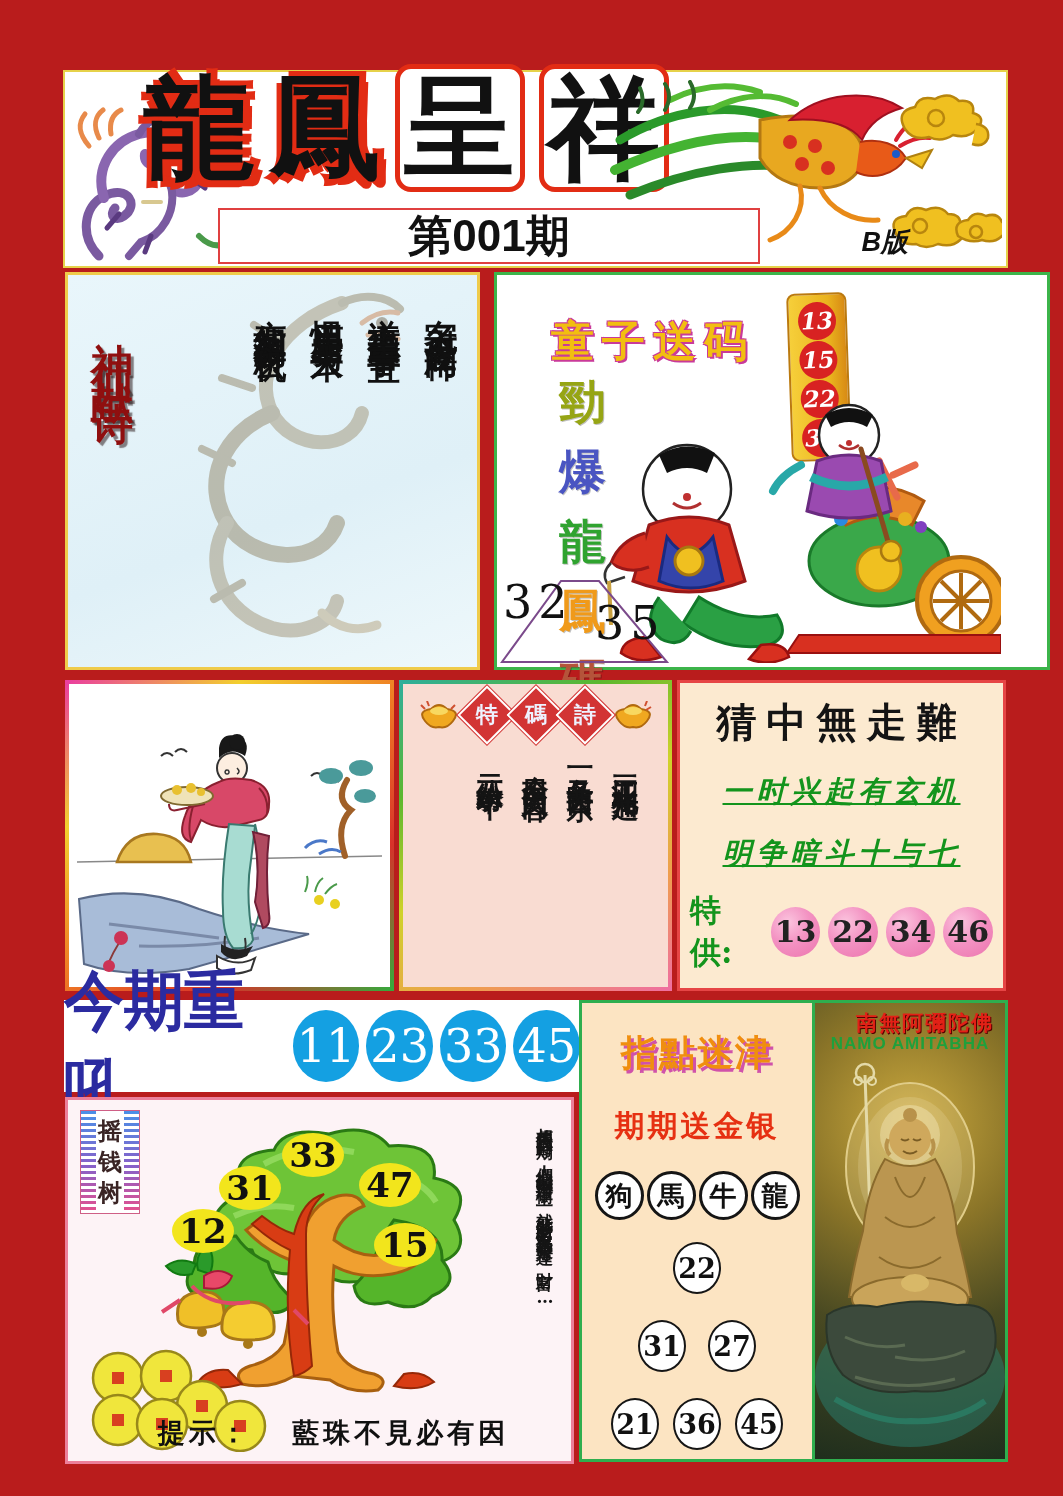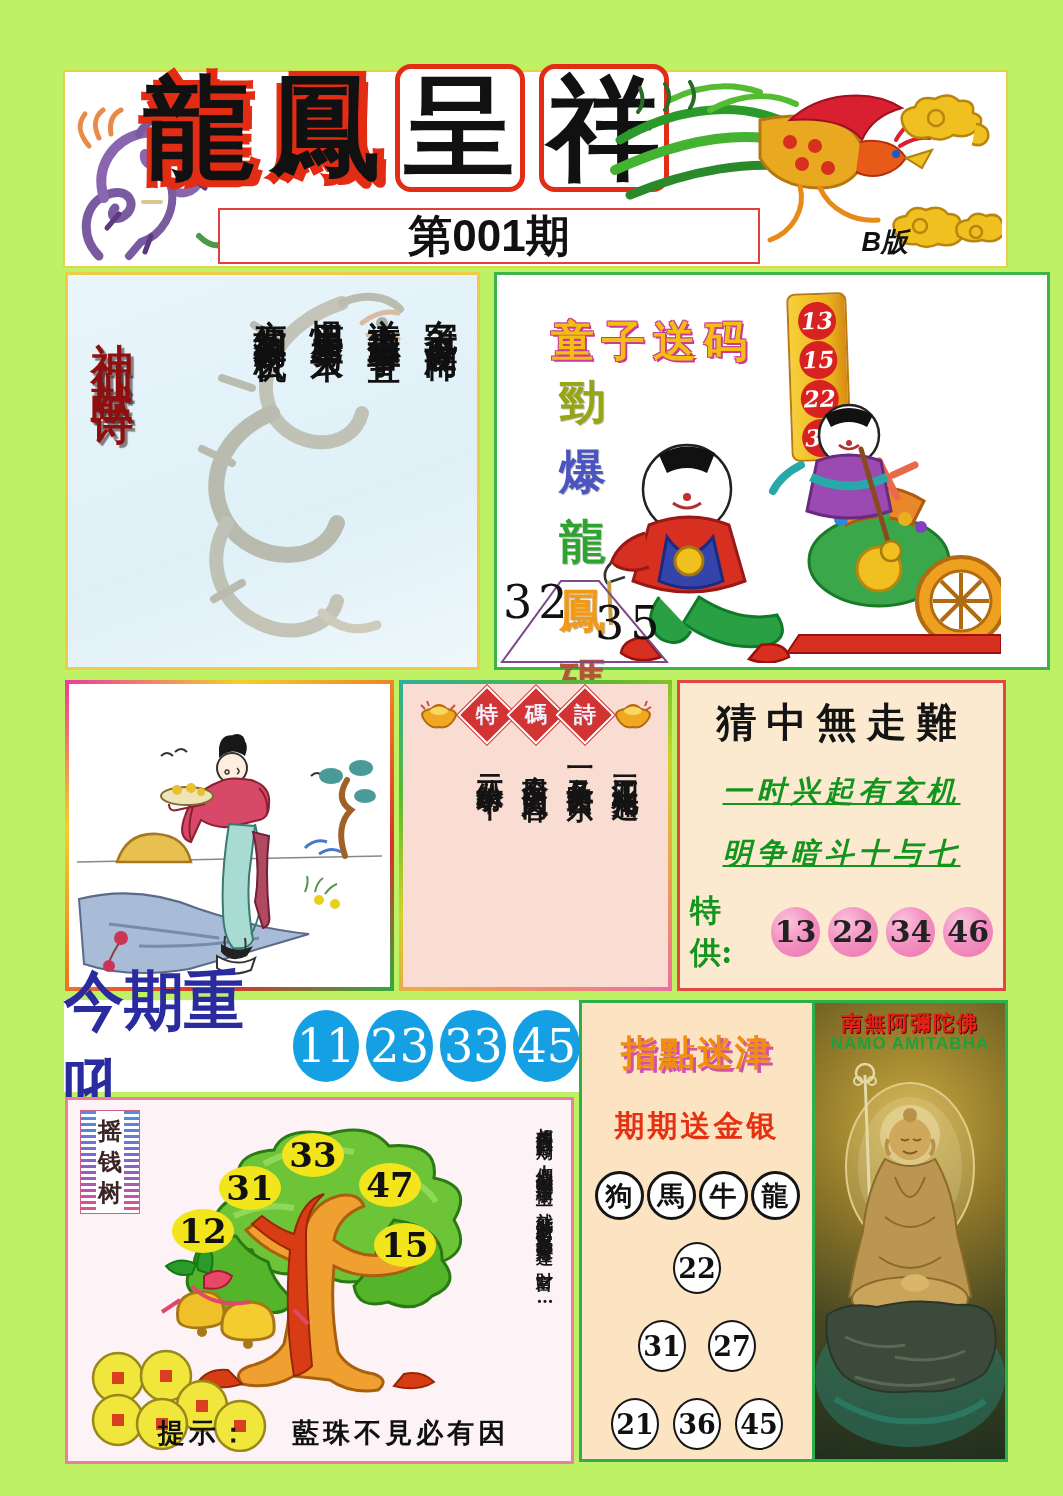--- a/index.html
+++ b/index.html
@@ -1,16 +1,16 @@
 <!DOCTYPE html>
 <html><head>
 <meta charset="utf-8">
 <style>
   html,body{margin:0;padding:0;background:#fff;}
-  .page{position:relative;width:1063px;height:1496px;background:#bef264;overflow:hidden;
+  .page{position:relative;width:1063px;height:1496px;background:#b91c1c;overflow:hidden;
         font-family:"Liberation Sans","DejaVu Sans",sans-serif;}
   .abs{position:absolute;}
   .vert{writing-mode:vertical-rl;text-orientation:upright;}
 
   
   .banner{left:63px;top:70px;width:941px;height:194px;border:2px solid #e6d24a;background:#fff;}
   .banner-title{left:78px;top:-18px;font-size:112px;font-weight:900;color:#111;
     font-family:"DejaVu Serif","Liberation Serif",serif;white-space:nowrap;}
   .banner-title .tch{display:inline-block;margin-right:14px;
     text-shadow:7px -5px 0 #e22c14,-5px 7px 0 #e22c14,9px 6px 0 #e22c14;}
@@ -113,21 +113,21 @@
   .zc{width:43px;height:43px;border:3px solid #151515;border-radius:50%;background:#fff;
     font-size:27px;font-weight:900;font-family:"DejaVu Serif",serif;color:#111;
     display:flex;align-items:center;justify-content:center;}
   .num-row{display:flex;justify-content:center;}
   .nc{width:44px;height:48px;border:2px solid #151515;border-radius:50%;background:#fff;
     font-size:27px;font-weight:bold;font-family:"DejaVu Serif",serif;color:#111;
     display:flex;align-items:center;justify-content:center;}
   .ask-right{flex:1;position:relative;border-left:3px solid #2fae4e;overflow:hidden;
     background:radial-gradient(circle at 50% 26%,#caa83e 0%,#8a7428 32%,#4a4a22 60%,#1f2e1d 100%);}
   .bud-cn{top:6px;left:0;width:100%;text-align:center;font-size:21px;font-weight:900;color:#e32016;
-    letter-spacing:2px;font-family:"DejaVu Serif",serif;text-shadow:1px 1px 0 #550000;}
+    letter-spacing:2px;font-family:"DejaVu Serif",serif;text-shadow:1px 1px 0 #550000;padding-left:15px;}
   .bud-en{top:31px;left:0;width:100%;text-align:center;font-size:17px;font-weight:900;color:#1fa03c;
     letter-spacing:1px;}
 </style>
 </head>
 <body>
 
 <div class="page">
 
   <div class="abs banner">
 

